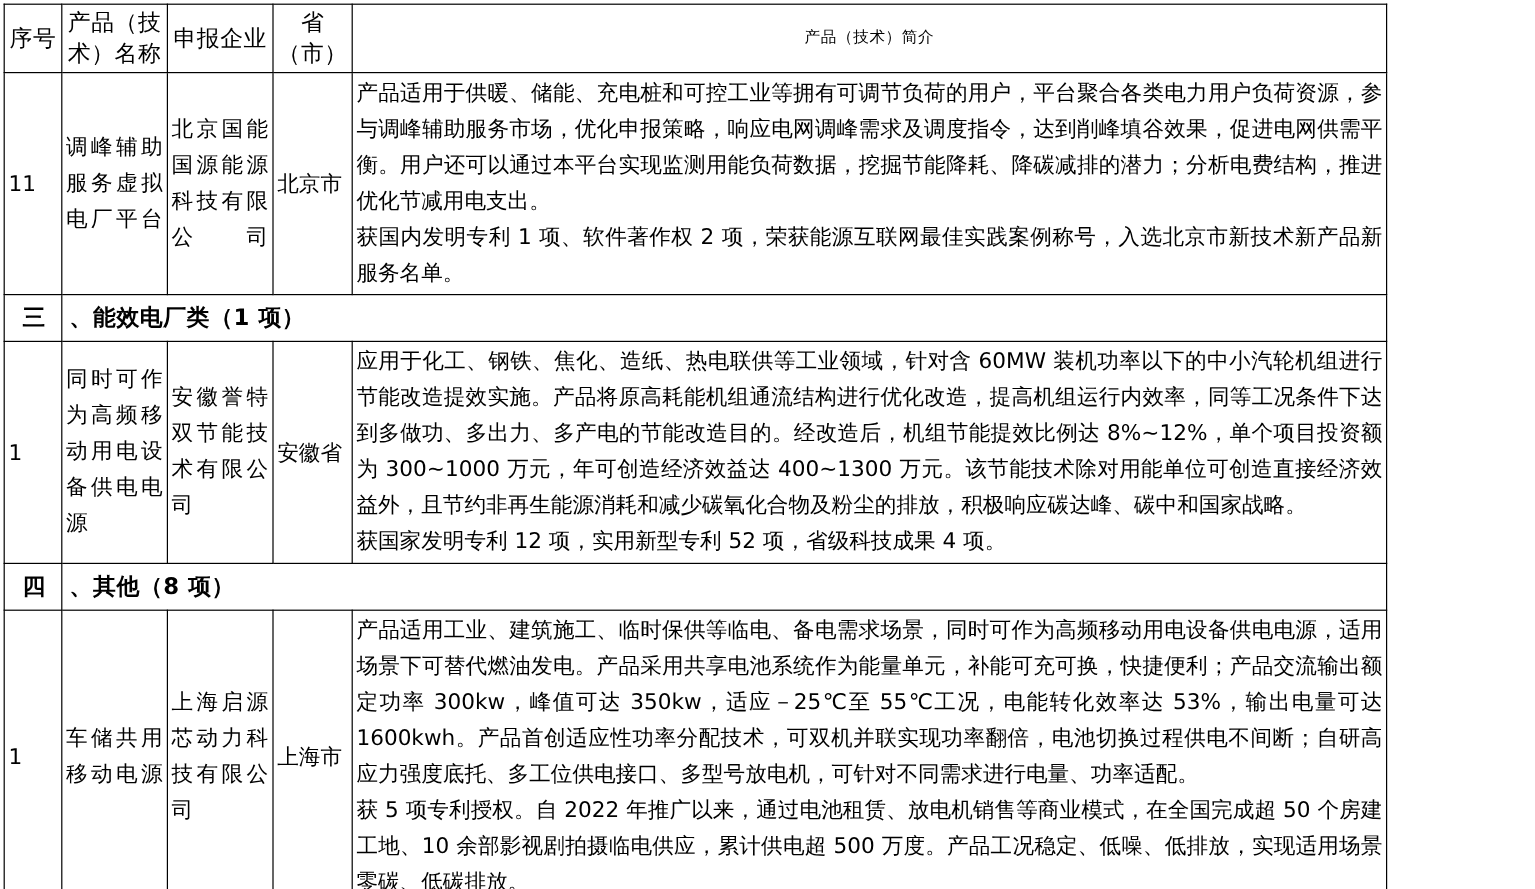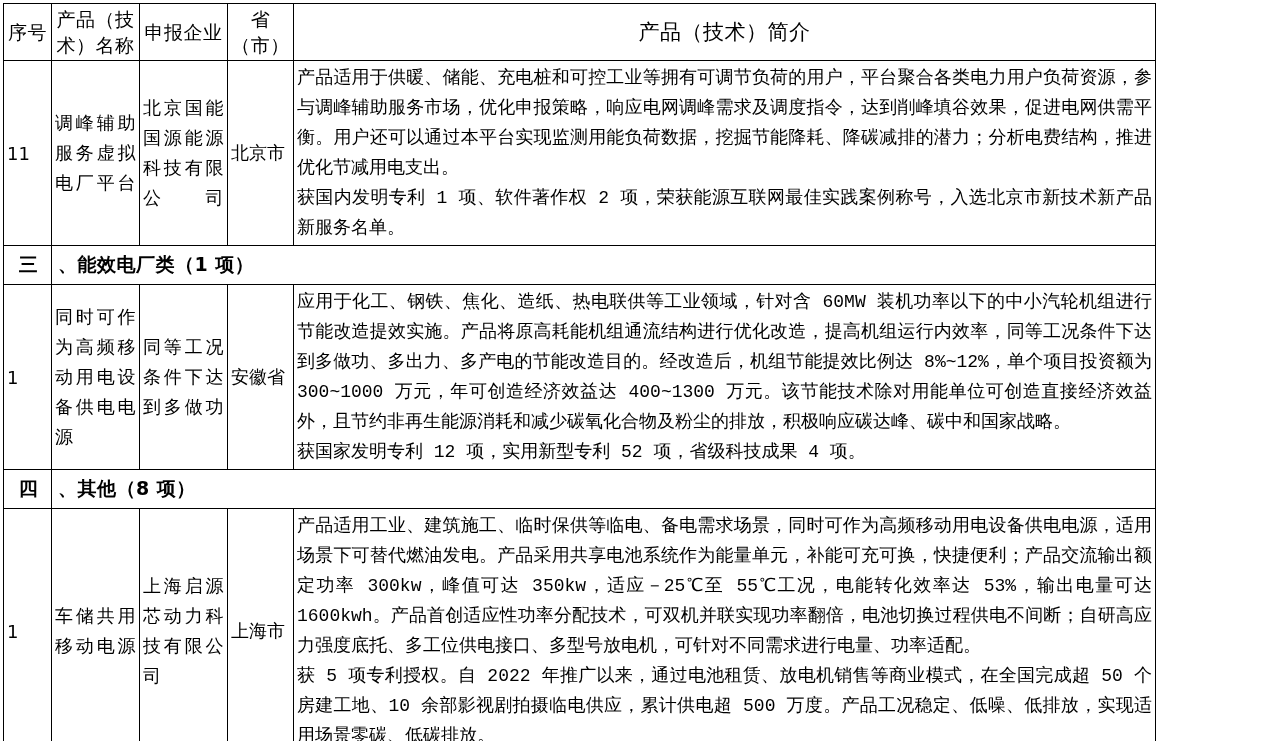--- a/index.html
+++ b/index.html
@@ -33,21 +33,21 @@
   col.c-desc  { width: auto; }
 
   thead td {
     text-align: center;
     font-size: 19px;
     line-height: 26px;
     letter-spacing: 0.5px;
     height: 56px;
   }
   .hdr-desc {
-    font-size: 21px;
+    font-size: 13px;
   }
   td.seq {
     text-align: left;
     font-size: 18px;
     vertical-align: middle;
   }
   td.name, td.ent {
     font-size: 18px;
     line-height: 30px;
     letter-spacing: 0.5px;
@@ -65,21 +65,20 @@
   td.desc {
     font-size: 18px;
     line-height: 30px;
     text-align: justify;
     vertical-align: top;
     padding: 6px 6px 6px 6px;
   }
   td.desc p {
     margin: 0;
     text-indent: 0;
-    font-family: Liberation Mono, monospace;
   }
   tr.section-row td {
     font-size: 19px;
     font-weight: bold;
     padding: 6px 4px 6px 6px;
     letter-spacing: 0.5px;
   }
   tr.section-row td.section-mark {
     text-align: center;
     width: 48px;
@@ -119,21 +118,21 @@
     </tr>
 
     <tr class="section-row">
       <td class="section-mark">三</td>
       <td colspan="4">、能效电厂类（1 项）</td>
     </tr>
 
     <tr>
       <td class="seq">1</td>
       <td class="name">同时可作为高频移动用电设备供电电源</td>
-      <td class="ent">同等工况条件下达到多做功</td>
+      <td class="ent">安徽誉特双节能技术有限公司</td>
       <td class="prov">安徽省</td>
       <td class="desc">
         <p>应用于化工、钢铁、焦化、造纸、热电联供等工业领域，针对含 60MW 装机功率以下的中小汽轮机组进行节能改造提效实施。产品将原高耗能机组通流结构进行优化改造，提高机组运行内效率，同等工况条件下达到多做功、多出力、多产电的节能改造目的。经改造后，机组节能提效比例达 8%~12%，单个项目投资额为 300~1000 万元，年可创造经济效益达 400~1300 万元。该节能技术除对用能单位可创造直接经济效益外，且节约非再生能源消耗和减少碳氧化合物及粉尘的排放，积极响应碳达峰、碳中和国家战略。</p>
         <p>获国家发明专利 12 项，实用新型专利 52 项，省级科技成果 4 项。</p>
       </td>
     </tr>
 
     <tr class="section-row">
       <td class="section-mark">四</td>
       <td colspan="4">、其他（8 项）</td>

